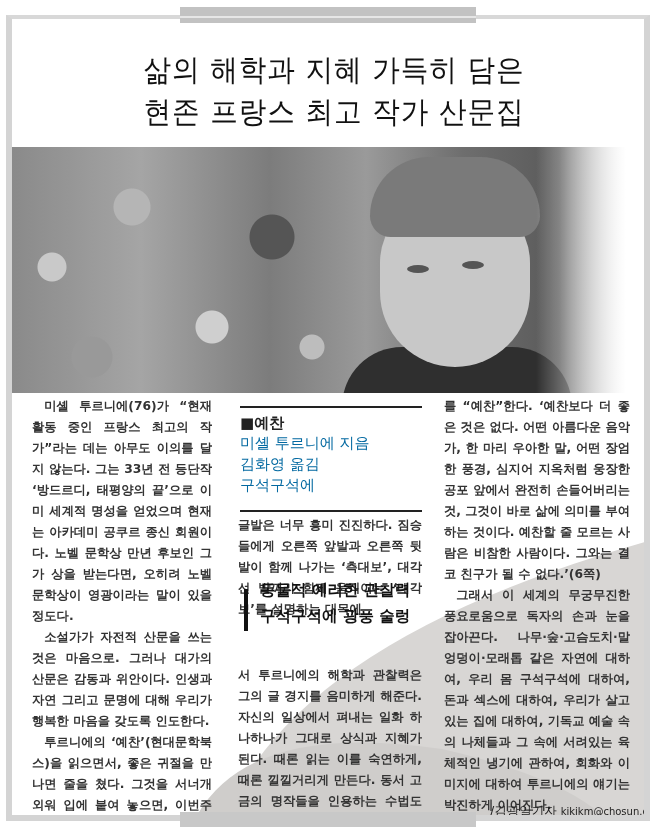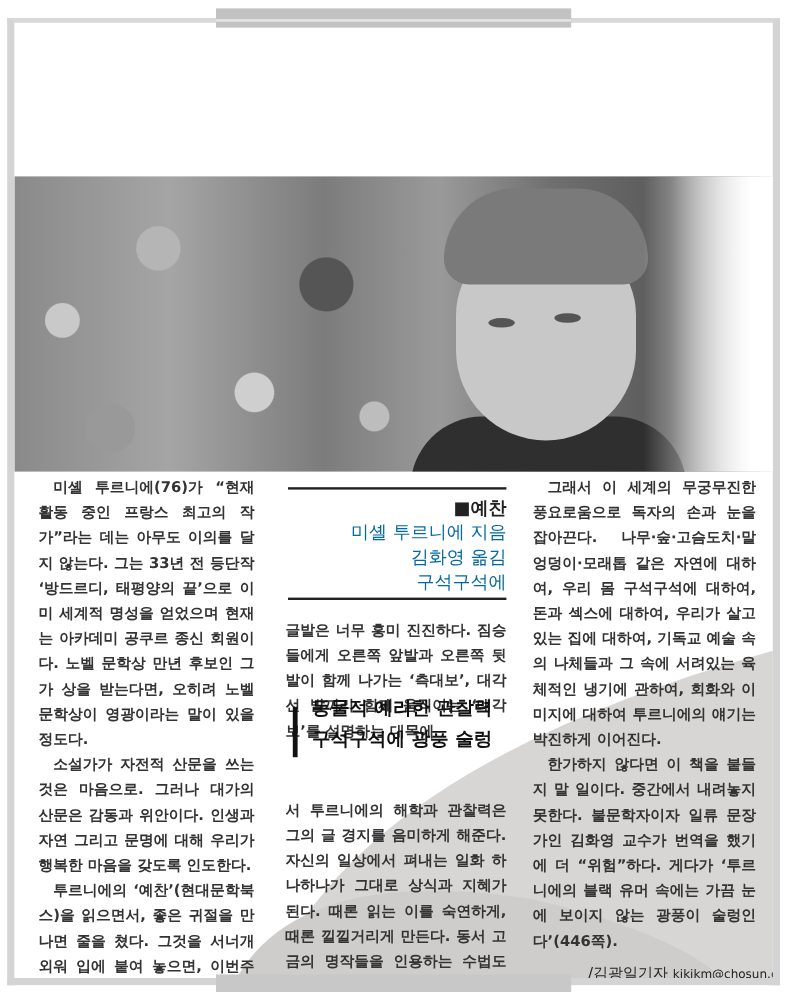--- a/index.html
+++ b/index.html
@@ -42,21 +42,21 @@
     .photo .body { position: absolute; left: 330px; top: 200px; width: 230px; height: 80px; border-radius: 60px 60px 0 0; background: #2f2f2f; }
     .bg-wedge { position: absolute; left: 0; top: 0; }
 
     .col { position: absolute; font-size: 12.3px; line-height: 21px; color: #333; z-index: 2; text-align: justify; }
     .col p { text-indent: 1em; font-weight: bold; }
     .col1 { left: 26px; top: 392px; width: 180px; }
     .col2 { left: 232px; top: 515px; width: 184px; }
     .col2b { left: 232px; top: 662px; width: 184px; }
     .col3 { left: 442px; top: 392px; width: 186px; }
 
-    .bookbox { position: absolute; left: 236px; top: 405px; width: 182px; height: 94px; border-top: 2px solid #222; border-bottom: 2px solid #222; text-align: right; z-index: 2; }
+    .bookbox { position: absolute; left: 236px; top: 405px; width: 182px; height: 106px; border-top: 2px solid #222; border-bottom: 2px solid #222; text-align: left; z-index: 2; }
     .bookbox .t { font-size: 15px; margin-top: 6px; font-weight: bold; color: #222; }
     .bookbox .l { font-size: 15px; line-height: 21px; color: #0369a1; }
 
     .pull { position: absolute; left: 240px; top: 570px; width: 180px; z-index: 2; padding-left: 20px; }
     .pull .bar { position: absolute; left: 4px; top: 12px; width: 4px; height: 42px; background: #111; }
     .pull div.q { font-size: 15.5px; line-height: 26px; color: #111; font-weight: bold; white-space: nowrap; }
 
     .byline { position: absolute; left: 490px; top: 803px; font-size: 12.5px; z-index: 2; white-space: nowrap; color: #222; }
     .byline b { font-weight: normal; }
     .byline .em { font-size: 10px; margin-left: 4px; }
@@ -64,20 +64,24 @@
 </head>
 <body>
 
 <div class="frame">
 
   <svg class="bg-wedge" width="644" height="806">
     <path d="M 210 806 Q 280 620 644 520 L 644 806 Z" fill="#d8d6d4"></path>
     <path d="M 180 806 Q 230 700 430 730 Q 560 760 600 806 Z" fill="#cfcdcb"></path>
   </svg>
 
+  <div class="headline">
+    <div>삶의 해학과 지혜 가득히 담은</div>
+    <div>현존 프랑스 최고 작가 산문집</div>
+  </div>
 
   <div class="photo">
     <div class="leaves"></div>
     <div class="body"></div>
     <div class="face"></div>
     <div class="hat"></div>
     <div class="eye" style="left:395px;top:118px;"></div>
     <div class="eye" style="left:450px;top:114px;"></div>
     <div class="fade"></div>
   </div>
@@ -105,20 +109,21 @@
     <div class="q">동물적 예리한 관찰력</div>
     <div class="q">구석구석에 광풍 술렁</div>
   </div>
 
   <div class="col col2b" style="left:226px;top:646px;">
     <p style="text-indent:0">서 투르니에의 해학과 관찰력은 그의 글 경지를 음미하게 해준다. 자신의 일상에서 펴내는 일화 하나하나가 그대로 상식과 지혜가 된다. 때론 읽는 이를 숙연하게, 때론 낄낄거리게 만든다. 동서 고금의 명작들을 인용하는 수법도 일류다. 마음의 보약이 따로 없을 것이다.</p>
 
   </div>
 
   <div class="col col3" style="left:432px;top:377px;">
+    <p style="text-indent:0">를 “예찬”한다. ‘예찬보다 더 좋은 것은 없다. 어떤 아름다운 음악가, 한 마리 우아한 말, 어떤 장엄한 풍경, 심지어 지옥처럼 웅장한 공포 앞에서 완전히 손들어버리는 것, 그것이 바로 삶에 의미를 부여하는 것이다. 예찬할 줄 모르는 사람은 비참한 사람이다. 그와는 결코 친구가 될 수 없다.’(6쪽)</p>
     <p>그래서 이 세계의 무궁무진한 풍요로움으로 독자의 손과 눈을 잡아끈다. 나무·숲·고슴도치·말 엉덩이·모래톱 같은 자연에 대하여, 우리 몸 구석구석에 대하여, 돈과 섹스에 대하여, 우리가 살고 있는 집에 대하여, 기독교 예술 속의 나체들과 그 속에 서려있는 육체적인 냉기에 관하여, 회화와 이미지에 대하여 투르니에의 얘기는 박진하게 이어진다.</p>
     <p>한가하지 않다면 이 책을 붙들지 말 일이다. 중간에서 내려놓지 못한다. 불문학자이자 일류 문장가인 김화영 교수가 번역을 했기에 더 “위험”하다. 게다가 ‘투르니에의 블랙 유머 속에는 가끔 눈에 보이지 않는 광풍이 술렁인다’(446쪽).</p>
   </div>
 
   <div class="byline" style="left:478px;top:784px;">
     <b>/김광일기자</b><span class="em">kikikm@chosun.com</span>
   </div>
 </div>
 
 <div class="top-tab"></div>

